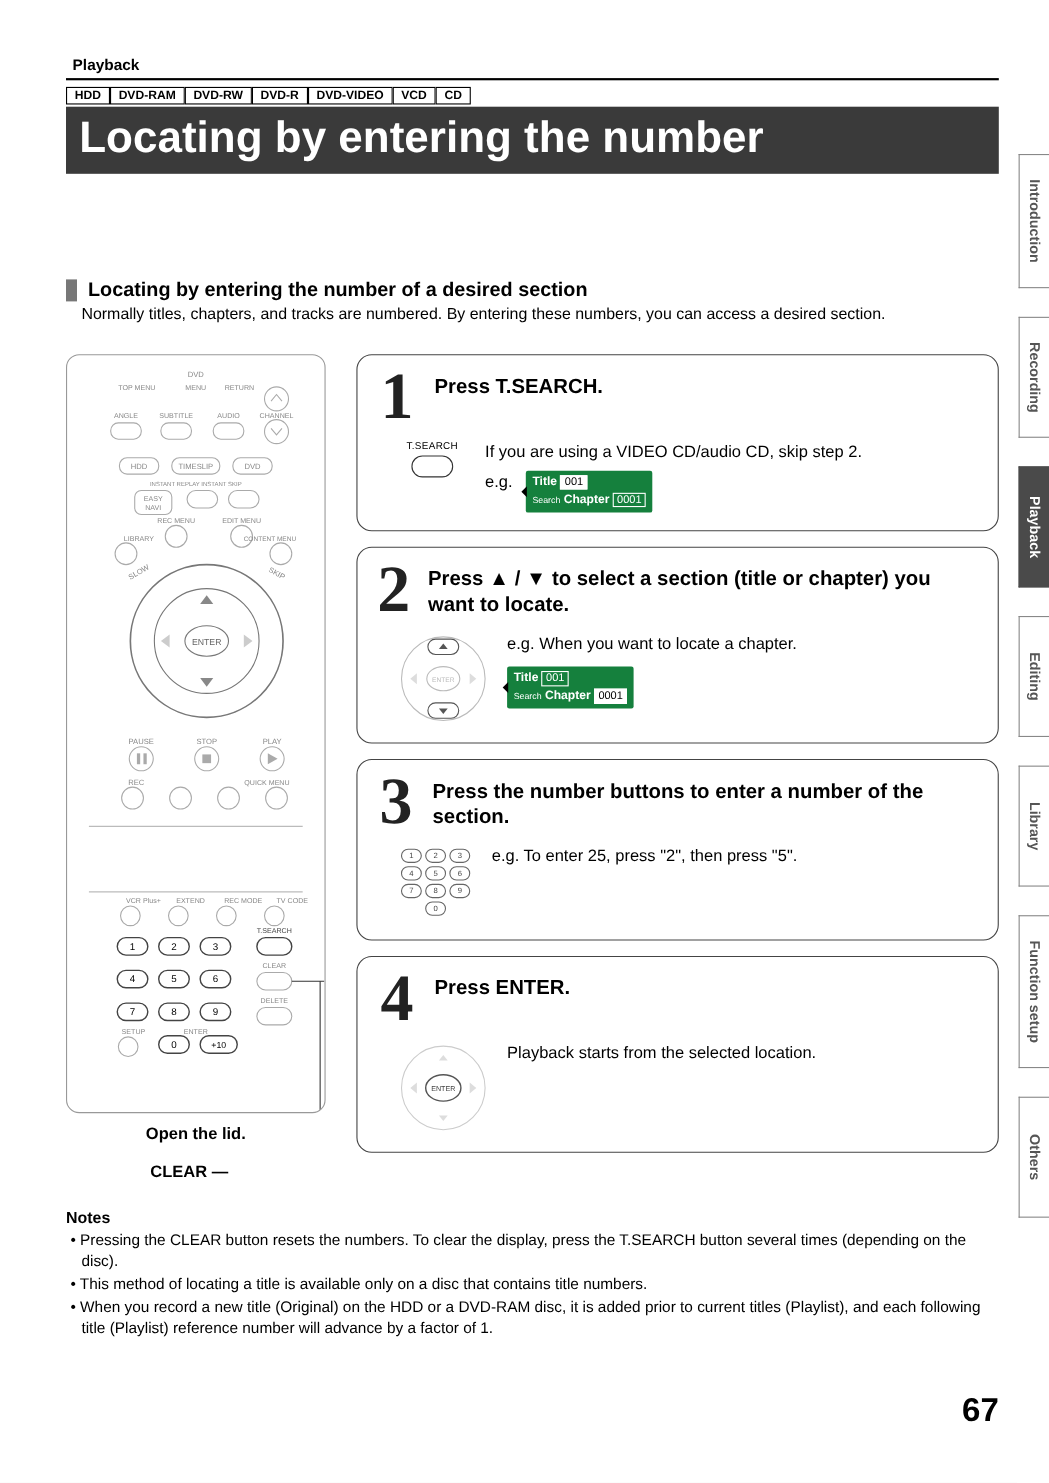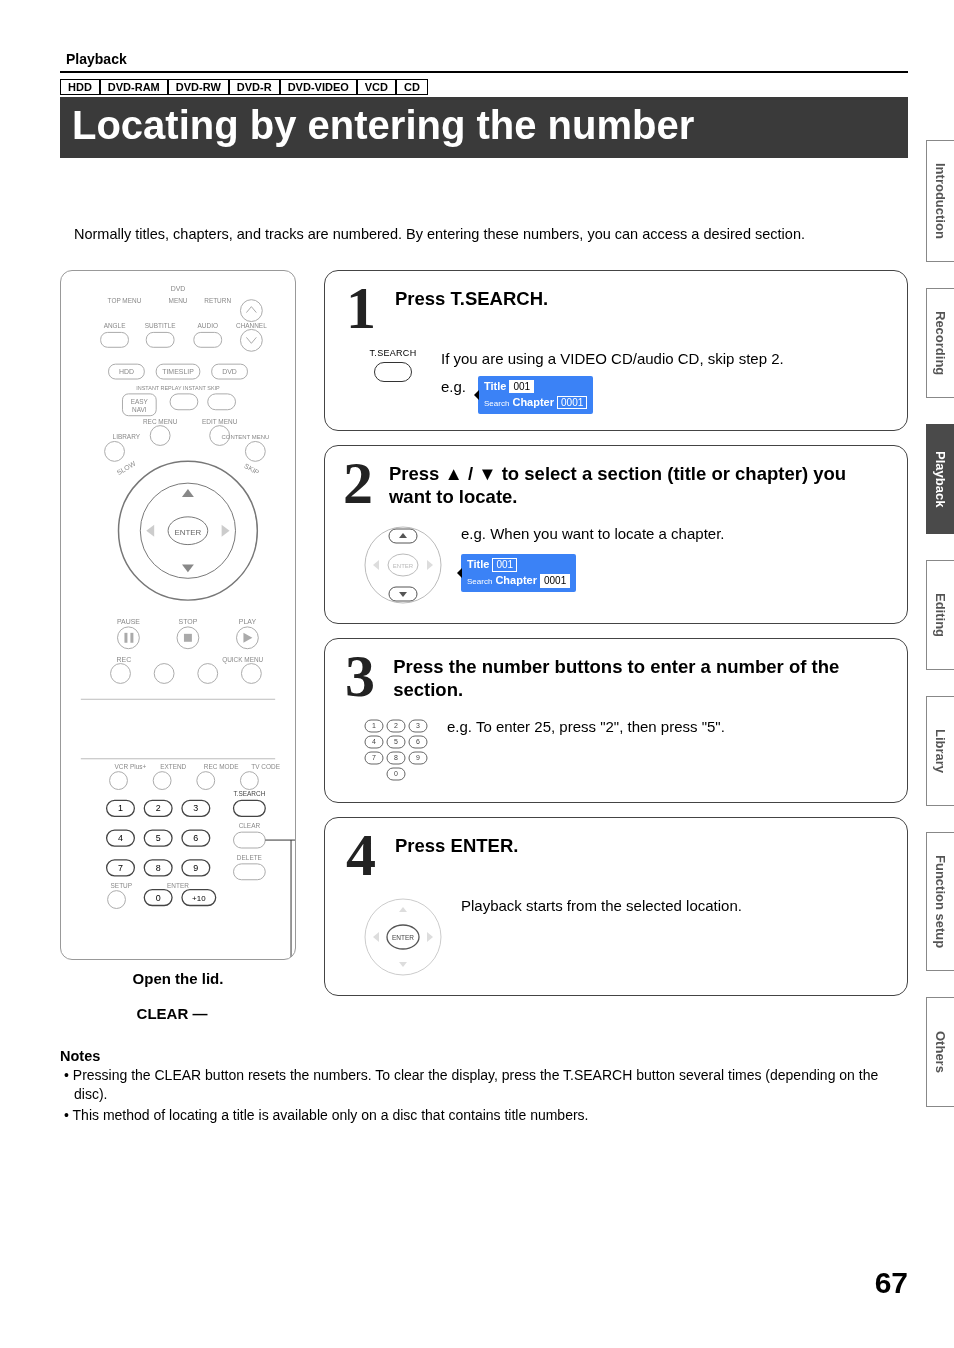--- a/index.html
+++ b/index.html
@@ -1,21 +1,21 @@
 <!DOCTYPE html>
 <html><head>
 <meta charset="utf-8">
 <style>
   * { box-sizing: border-box; margin: 0; padding: 0; }
   html, body { width: 954px; background: #f5f5f5; font-family: Arial, Helvetica, sans-serif; color: #000; }
   .page { position: relative; width: 954px; height: 1348px; background: #fff; padding: 45px 46px 28px 60px; }
   .breadcrumb { font-size: 14px; font-weight: bold; padding: 6px 0 4px 6px; border-bottom: 2px solid #000; margin-bottom: 6px; }
   .disc-row { display: flex; gap: 0; margin-bottom: 2px; }
   .disc-tag { font-size: 11px; font-weight: bold; border: 1px solid #000; padding: 1px 7px; background: #fff; }
-  .title-band { background: #3a3a3a; color: #fff; font-size: 40px; font-weight: bold; padding: 6px 12px 10px; margin-bottom: 68px; font-family: Arial, sans-serif; }
+  .title-band { background: #3a3a3a; color: #fff; font-size: 40px; font-weight: bold; padding: 6px 12px 10px; margin-bottom: 95px; font-family: Arial, sans-serif; }
   .section-h { display: flex; align-items: center; gap: 10px; margin-bottom: 4px; }
   .section-h::before { content: ""; width: 10px; height: 20px; background: #777; }
   .section-h span { font-size: 18px; font-weight: bold; }
   .section-p { font-size: 14.5px; margin-left: 14px; margin-bottom: 28px; }
 
   .body-row { display: flex; gap: 28px; }
   .remote-col { width: 236px; flex: 0 0 236px; }
   .steps-col { flex: 1; }
 
   .remote-img { width: 236px; height: 690px; border: 1px solid #999; border-radius: 12px; background:
@@ -29,21 +29,21 @@
   .big-num { font-family: "Times New Roman", serif; font-size: 60px; font-weight: bold; line-height: 0.85; color: #222; width: 40px; text-align: center; }
   .step-title { font-size: 18.5px; font-weight: bold; padding-top: 4px; line-height: 1.25; }
   .step-sub { display: flex; gap: 16px; align-items: flex-start; margin-top: 14px; margin-left: 20px; }
   .step-sub-text { font-size: 15px; line-height: 1.45; }
   .mini { font-size: 15px; }
 
   .btn-ill { width: 64px; height: 54px; display:flex; flex-direction:column; align-items:center; gap:4px; }
   .btn-ill .lbl { font-size: 9px; letter-spacing: 0.3px; }
   .pill { width: 38px; height: 20px; border: 1.5px solid #333; border-radius: 999px; background:#fff; }
 
-  .osd { display:inline-block; background:#3b82f6; color:#fff; font-size:11px; border-radius:2px; padding:3px 6px; position: relative; }
+  .osd { display:inline-block; background:#15803d; color:#fff; font-size:11px; border-radius:2px; padding:3px 6px; position: relative; }
   .osd::before { content:""; position:absolute; left:-9px; top:50%; transform:translateY(-50%); border:5px solid transparent; border-right-color:#000; }
   .osd b { font-weight:bold; }
   .osd .box { display:inline-block; border:1px solid #fff; padding:0 3px; font-size:10px; margin-left:3px; line-height:1.15; }
   .osd .box.inv { background:#fff; color:#000; }
 
   .dpad-svg { width: 84px; height: 84px; }
   .numpad-svg { width: 70px; height: 70px; }
 
   .notes-h { font-weight: bold; font-size: 14.5px; margin-top: 26px; }
   .notes-ul { margin-left: 4px; margin-top: 2px; }
@@ -69,20 +69,23 @@
     <span class="disc-tag">DVD-RAM</span>
     <span class="disc-tag">DVD-RW</span>
     <span class="disc-tag">DVD-R</span>
     <span class="disc-tag">DVD-VIDEO</span>
     <span class="disc-tag">VCD</span>
     <span class="disc-tag">CD</span>
   </div>
 
   <div class="title-band">Locating by entering the number</div>
 
+  <div class="section-h">
+    <span>Locating by entering the number of a desired section</span>
+  </div>
   <p class="section-p">Normally titles, chapters, and tracks are numbered. By entering these numbers, you can access a desired section.</p>
 
   <div class="body-row">
 
     <div class="remote-col">
       <div class="remote-img">
         <svg viewBox="0 0 236 690">
 
           <text x="118" y="18" text-anchor="middle" font-size="7" fill="#888">DVD</text>
           <text x="64" y="30" text-anchor="middle" font-size="6.5" fill="#888">TOP MENU</text>
@@ -322,20 +325,21 @@
         </div>
       </div>
 
     </div>
   </div>
 
   <div class="notes-h">Notes</div>
   <ul class="notes-ul">
     <li>Pressing the CLEAR button resets the numbers. To clear the display, press the T.SEARCH button several times (depending on the disc).</li>
     <li>This method of locating a title is available only on a disc that contains title numbers.</li>
+    <li>When you record a new title (Original) on the HDD or a DVD-RAM disc, it is added prior to current titles (Playlist), and each following title (Playlist) reference number will advance by a factor of 1.</li>
   </ul>
 
   <div class="page-num">67</div>
 
   <div class="tabs">
     <div class="tab">Introduction</div>
     <div class="tab">Recording</div>
     <div class="tab active">Playback</div>
     <div class="tab">Editing</div>
     <div class="tab">Library</div>

